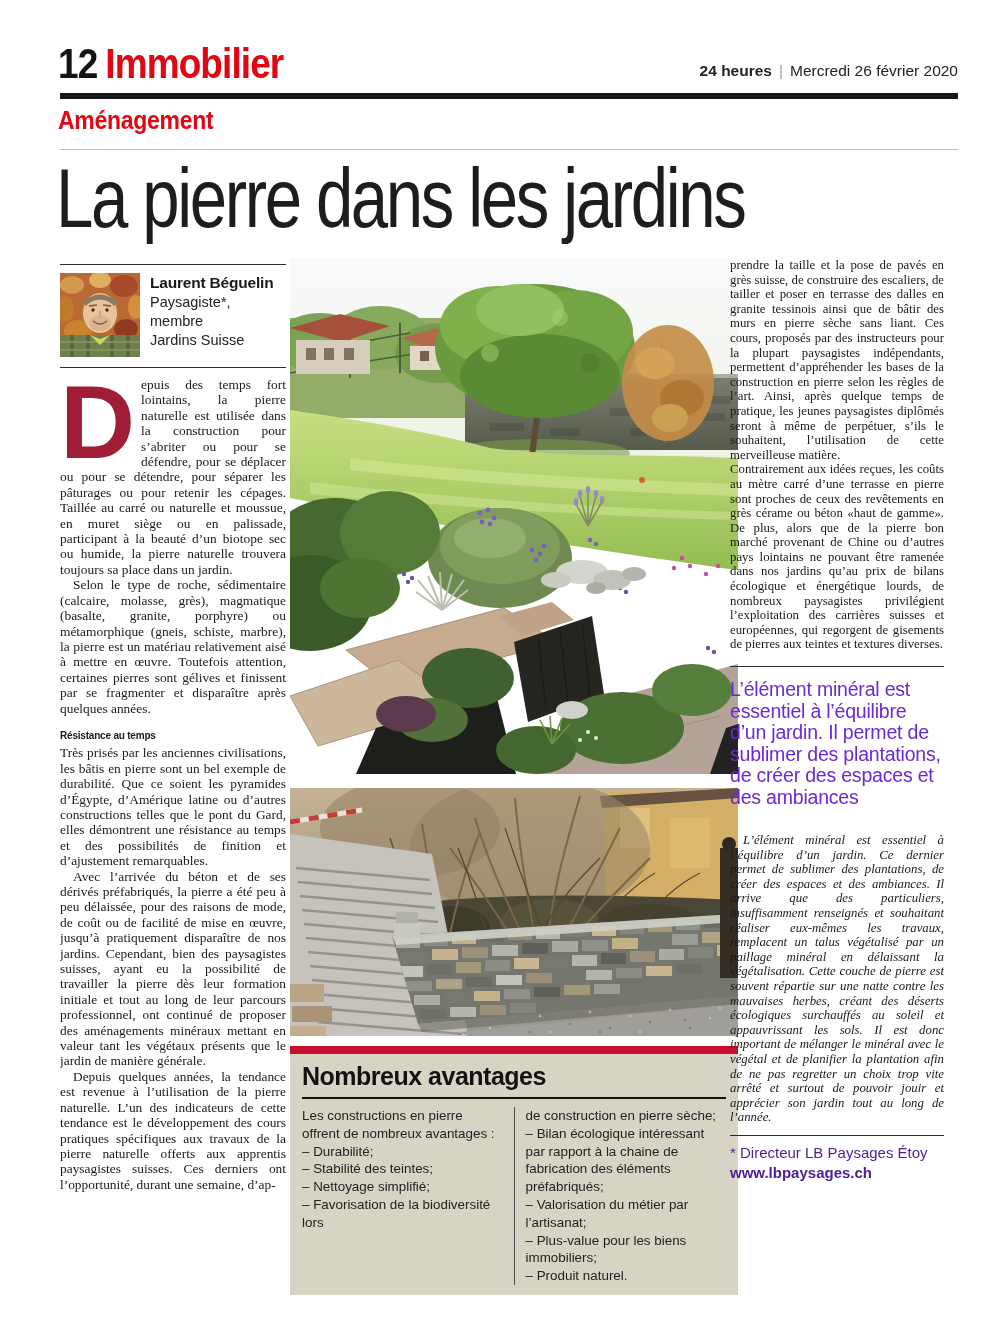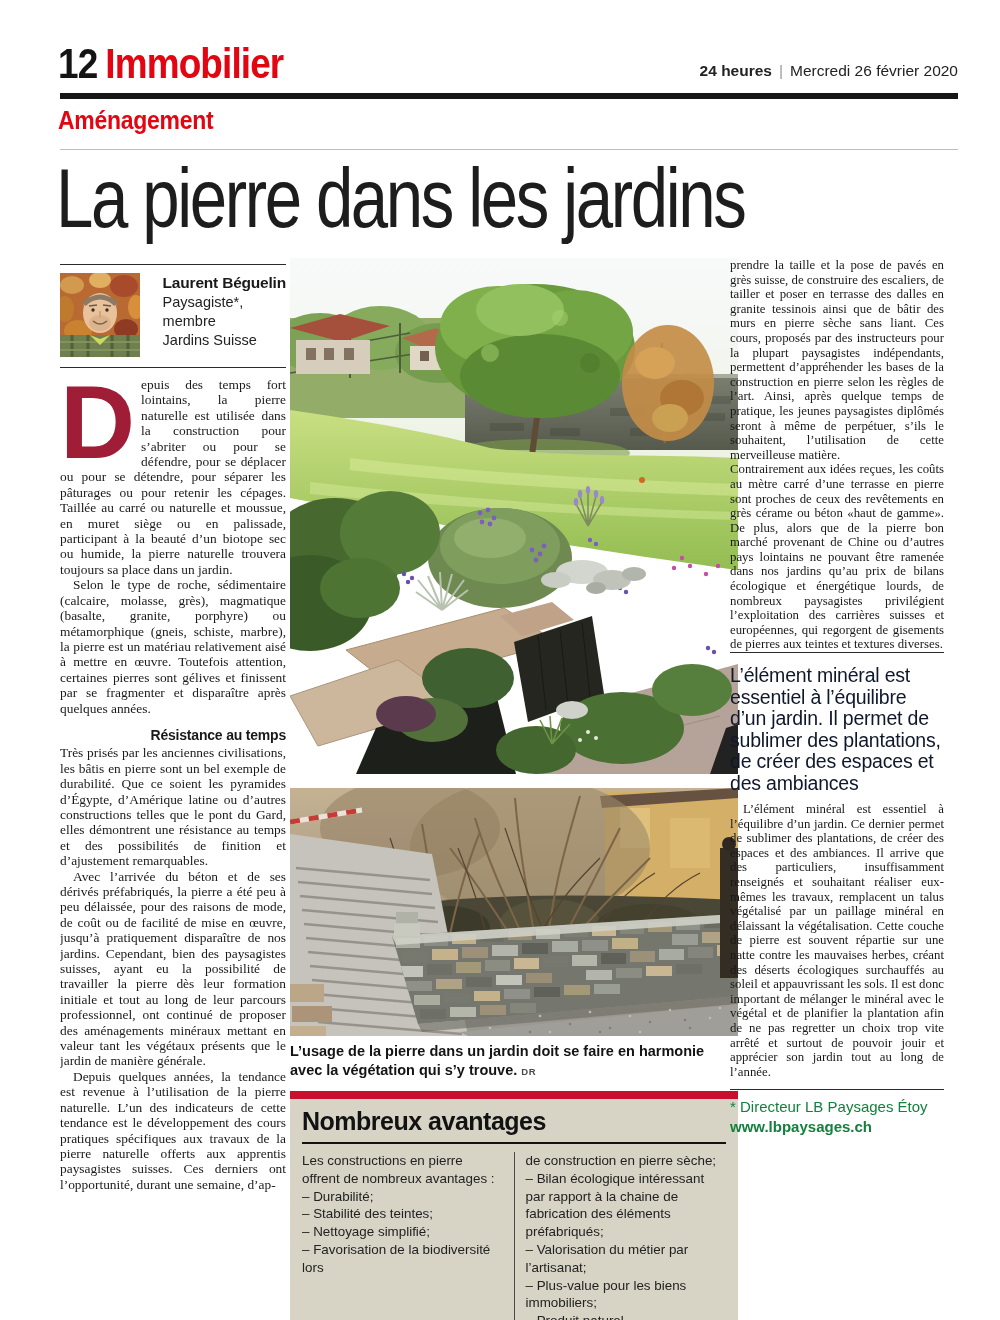--- a/index.html
+++ b/index.html
@@ -20,41 +20,41 @@
     transform:scaleX(.92);transform-origin:left top;letter-spacing:-.3px;}
   .rubric-line{position:absolute;left:60px;top:149px;width:898px;height:1px;background:#bdbdbd;}
   .headline{position:absolute;left:56px;top:150px;font-size:84px;font-weight:400;color:#1d1d1d;
     letter-spacing:-3px;transform:scaleX(.8);transform-origin:left top;white-space:nowrap;}
   
   .col1{position:absolute;left:60px;top:264px;width:226px;height:1050px;overflow:hidden;}
   .col2{position:absolute;left:290px;top:258px;width:448px;}
   .col3{position:absolute;left:730px;top:258px;width:214px;height:1058px;overflow:hidden;}
   
   .author{border-top:1px solid #2b2b2b;border-bottom:1px solid #2b2b2b;
-    padding:8px 0 10px;display:flex;gap:10px;align-items:flex-start;justify-content:space-between;}
+    padding:8px 0 10px;display:flex;gap:10px;align-items:flex-start;}
   .author svg{display:block;flex:0 0 auto;}
   .author .name{font-size:15.5px;font-weight:800;line-height:20px;letter-spacing:-.2px;}
   .author .role{font-size:14.5px;line-height:19px;color:#222;}
   
   .article{font-family:"Liberation Serif","DejaVu Serif",serif;text-align:justify;color:#191919;}
   .col1 .article{font-size:13.4px;line-height:15.4px;margin-top:9px;}
   .col3 .article{font-size:12.8px;line-height:14.6px;}
   .article p{margin:0;}
   .article p.indent{text-indent:13px;}
   .dropcap{float:left;font-family:"Liberation Sans","DejaVu Sans",sans-serif;font-weight:800;
     color:#a01d37;font-size:104px;line-height:84px;height:84px;margin:3px 6px 0 0;}
   .subhead{font-family:"Liberation Sans","DejaVu Sans",sans-serif;font-weight:800;
-    font-size:14px;margin:12px 0 2px;text-align:right;letter-spacing:-.2px;}
-  
-  .pullquote{border-top:1px solid #2b2b2b;padding-top:12px;
-    font-size:19.5px;line-height:21.5px;color:#0f172a;letter-spacing:-.2px;}
-  .after-quote{margin-top:8px;}
+    font-size:10px;margin:12px 0 2px;text-align:left;letter-spacing:-.2px;}
+  
+  .pullquote{margin-top:14px;border-top:1px solid #2b2b2b;padding-top:12px;
+    font-size:19.5px;line-height:21.5px;color:#6d28d9;letter-spacing:-.2px;}
+  .after-quote{margin-top:25px;font-style:italic;}
   
   .footnote-block{margin-top:10px;border-top:1px solid #2b2b2b;padding-top:7px;
-    font-size:15px;line-height:20px;color:#15803d;}
+    font-size:15px;line-height:20px;color:#4c1d95;}
   .footnote-block .site{font-weight:800;}
   
   .photo{display:block;}
   .photo2{margin-top:14px;}
   .caption{margin-top:6px;font-weight:800;font-size:14.5px;line-height:19px;color:#141414;}
   .caption .credit{font-size:9.5px;font-weight:700;color:#4a4a4a;letter-spacing:.5px;}
   
   .box{margin-top:10px;}
   .box-bar{height:8px;background:#c8102e;}
   .box-inner{background:#d7d3c5;padding:4px 12px 10px;}
@@ -427,24 +427,20 @@
       <circle cx="360" cy="234" r="1.3"></circle>
         <circle cx="400" cy="240" r="1.3"></circle>
         <circle cx="310" cy="244" r="1.3"></circle>
       <circle cx="395" cy="232" r="1.3"></circle>
         <circle cx="240" cy="244" r="1.3"></circle>
     </g>
     <rect x="430" y="60" width="18" height="130" fill="#332d24"></rect>
     <circle cx="439" cy="56" r="7" fill="#2e2820"></circle>
   </svg>
 
-  <div class="caption">
-    <span>L’usage de la pierre dans un jardin doit se faire en harmonie avec la végétation qui s’y trouve.</span>
-    <span class="credit">DR</span>
-  </div>
 
   <div class="box">
     <div class="box-bar"></div>
     <div class="box-inner">
       <div class="box-title">Nombreux avantages</div>
       <div class="box-cols">
         <div class="box-col-left">
           <p class="box-intro">Les constructions en pierre offrent de nombreux avantages :</p>
           <div>
               <div class="adv-item">– Durabilité;</div>

